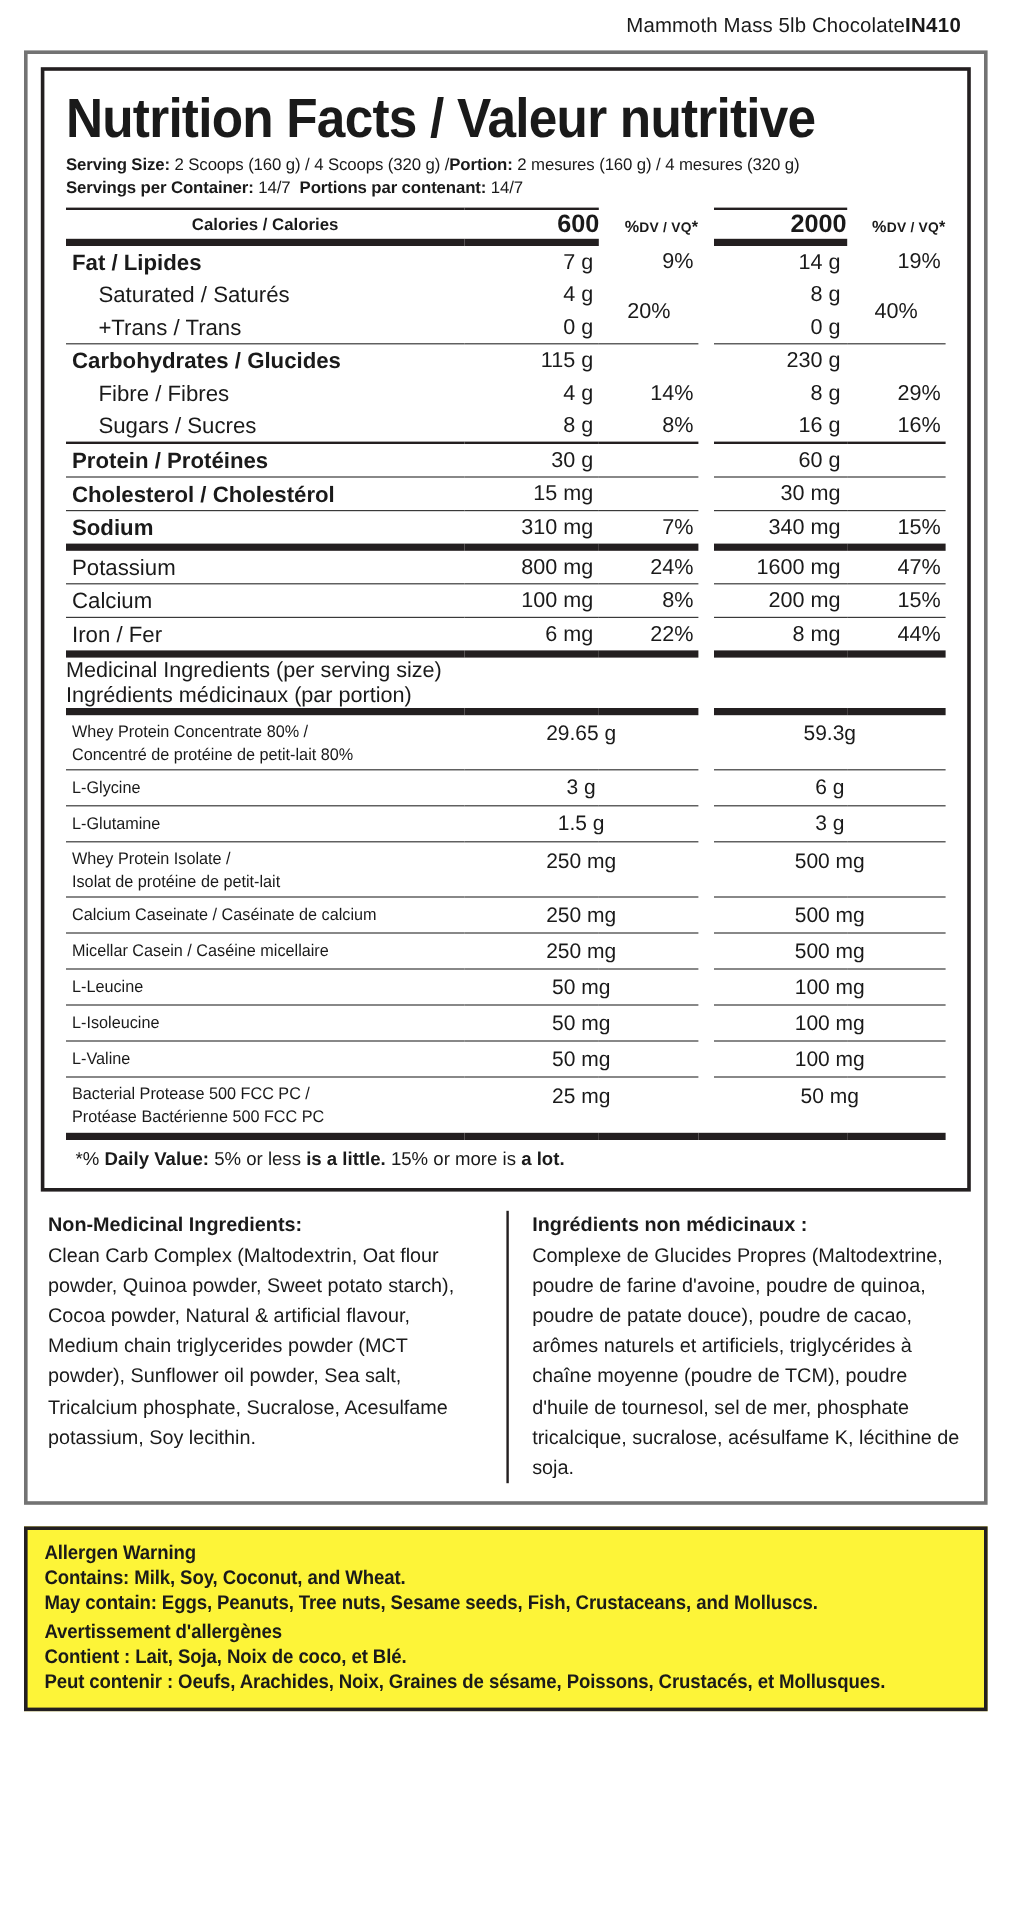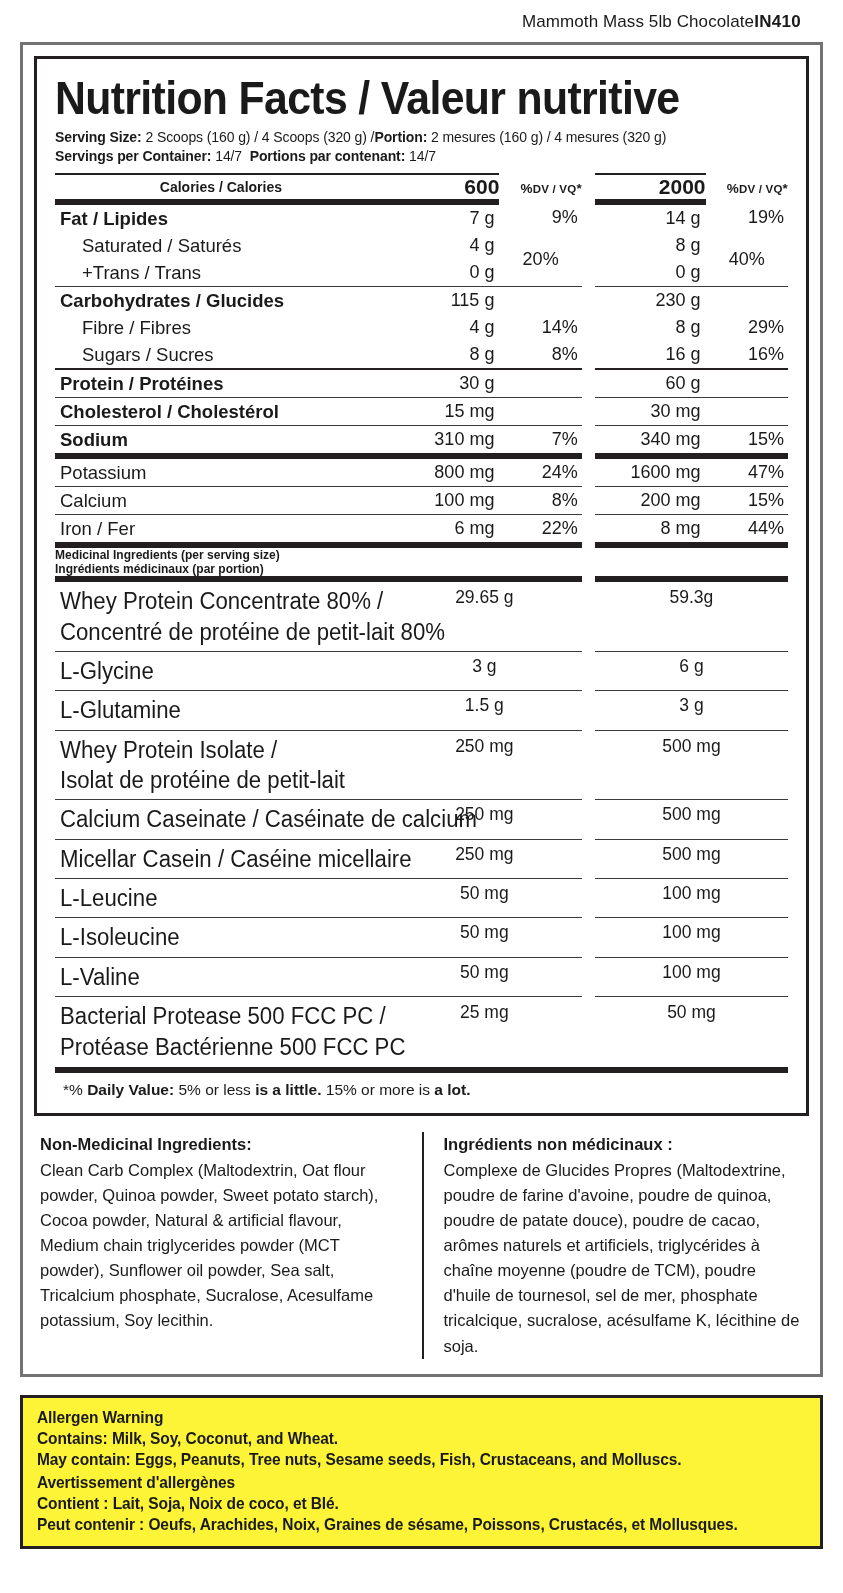--- a/index.html
+++ b/index.html
@@ -79,24 +79,24 @@
   .cal-val { font-size: 21px; font-weight: 700; text-align: right; padding-right: 5px; }
   .dv-head {
     font-size: 13.5px; font-weight: 700; text-align: right;
     letter-spacing: .2px; padding-right: 4px; white-space: nowrap;
   }
   .dv-head .sm { font-size: 11.5px; }
 
   .span-pct { font-size: 18px; text-align: center; padding-right: 4px; vertical-align: middle; }
 
   
-  .med-head td { font-size: 12px; font-weight: 700; padding: 4px 0 4px 5px; }
-
-  
-  .mi td.name { font-size: 23px; padding: 4px 0 4px 5px; line-height: 1.32; }
+  .med-head td { font-size: 18px; font-weight: 400; padding: 4px 0 4px 5px; }
+
+  
+  .mi td.name { font-size: 14px; padding: 4px 0 4px 5px; line-height: 1.32; }
   .mi td.amt  { font-size: 17.5px; text-align: center; padding: 4px 0 4px 0; vertical-align: top; white-space: nowrap;}
   .mi td.amt.two { padding-top: 5px; }
   .cond { display: inline-block; transform: scaleX(0.965); transform-origin: left center; white-space: nowrap; }
 
   
   .footnote {
     font-size: 15.5px; line-height: 1.42;
     padding: 6px 0 2px 8px;
   }
   .footnote b { font-weight: 700; }

